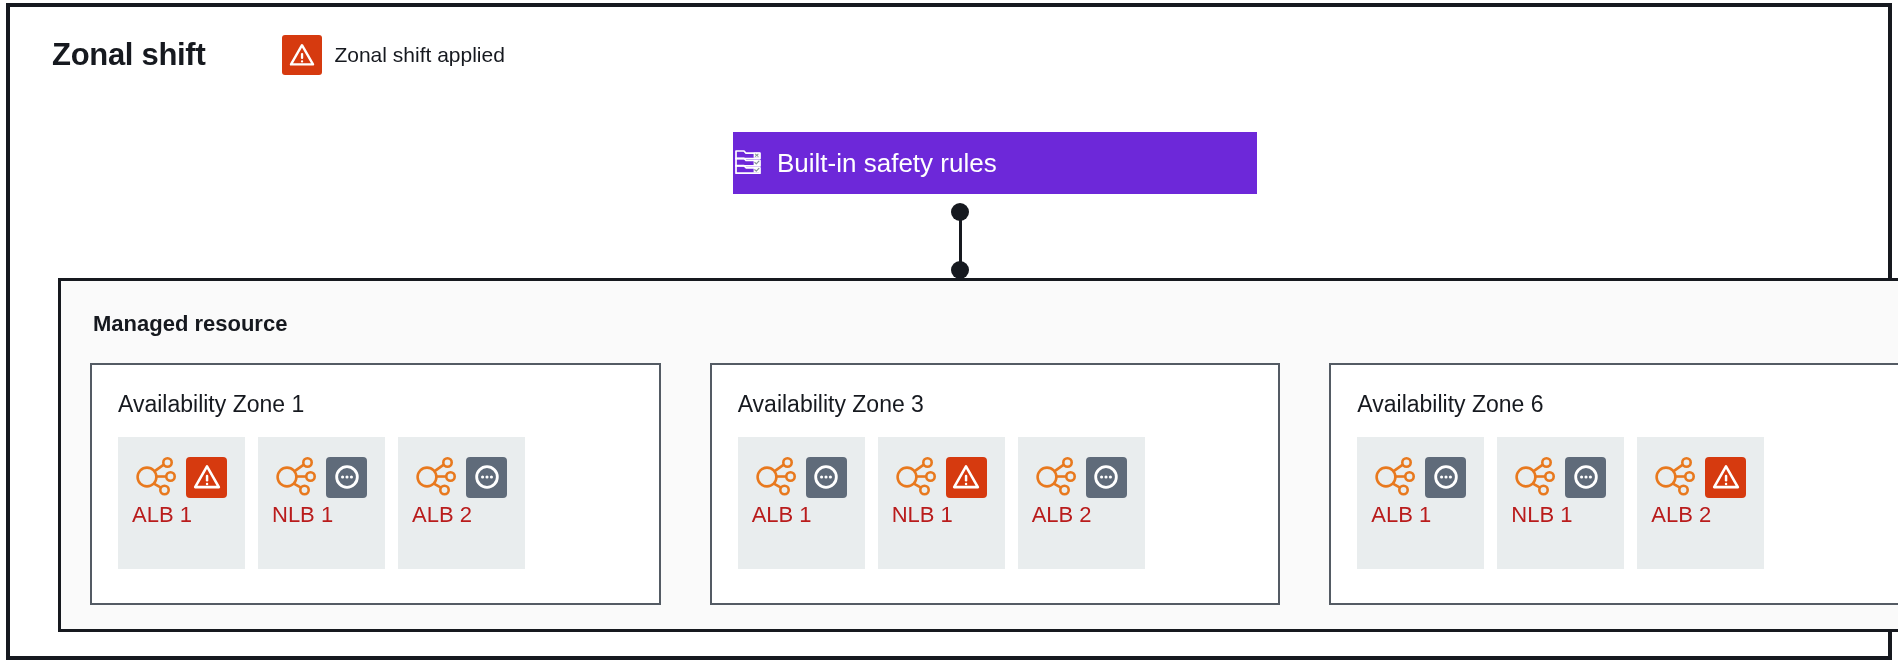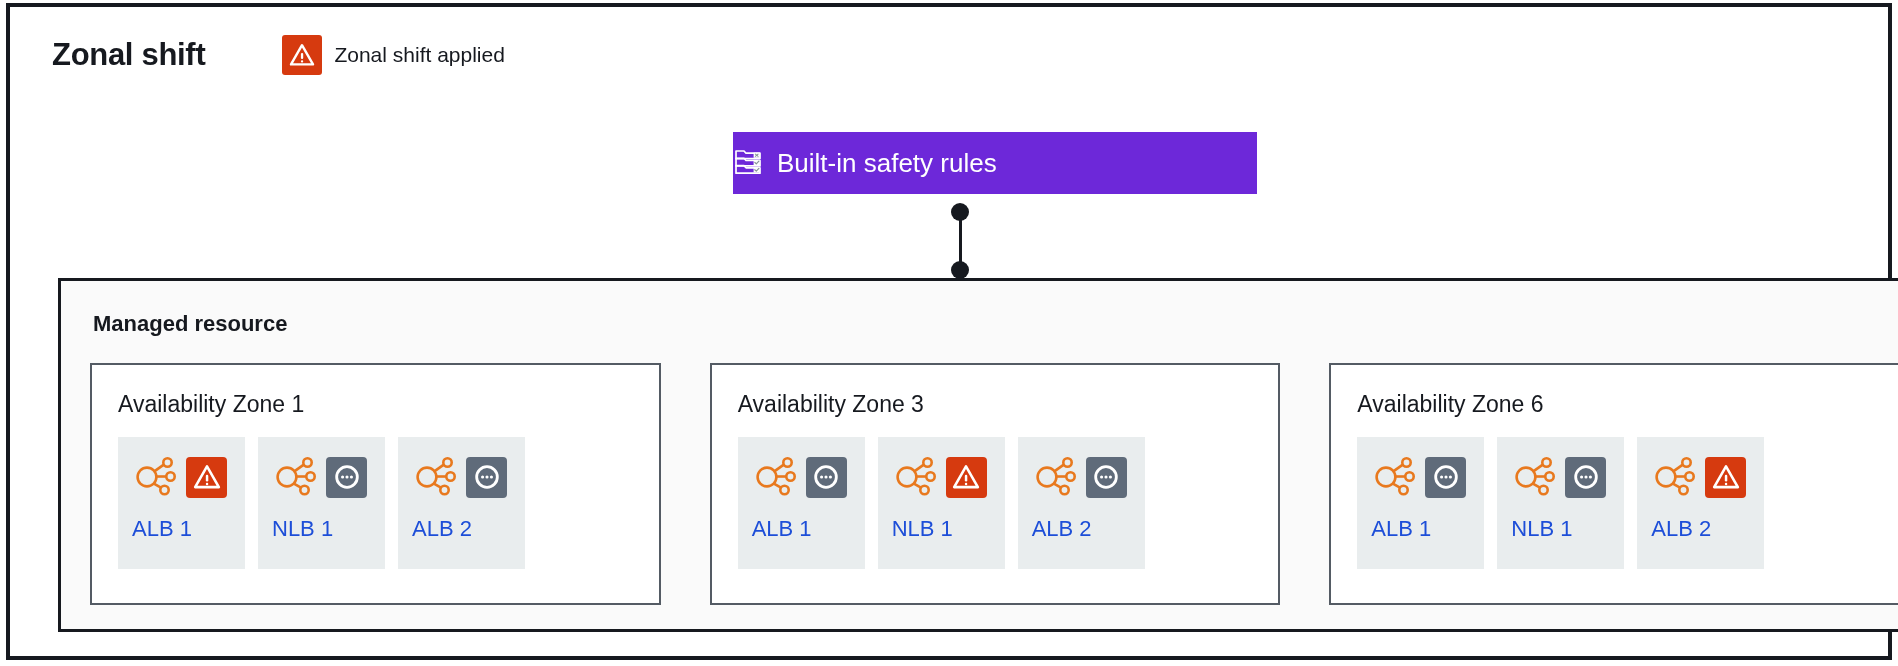--- a/index.html
+++ b/index.html
@@ -184,23 +184,22 @@
     align-items: flex-start;
     padding: 15px 0 0 14px;
     box-sizing: border-box;
   }
   .resource-icons {
     display: flex;
     align-items: center;
     gap: 8px;
   }
   .resource-label {
-    margin-top: 14px;
     font-size: 22px;
-    color: #1d4ed8;
+    color: #b91c1c;
     white-space: nowrap;
   }
   .lb-icon { flex: none; }
 </style>
 </head>
 <body>
 
 <div class="canvas">
 
   <div class="header">

